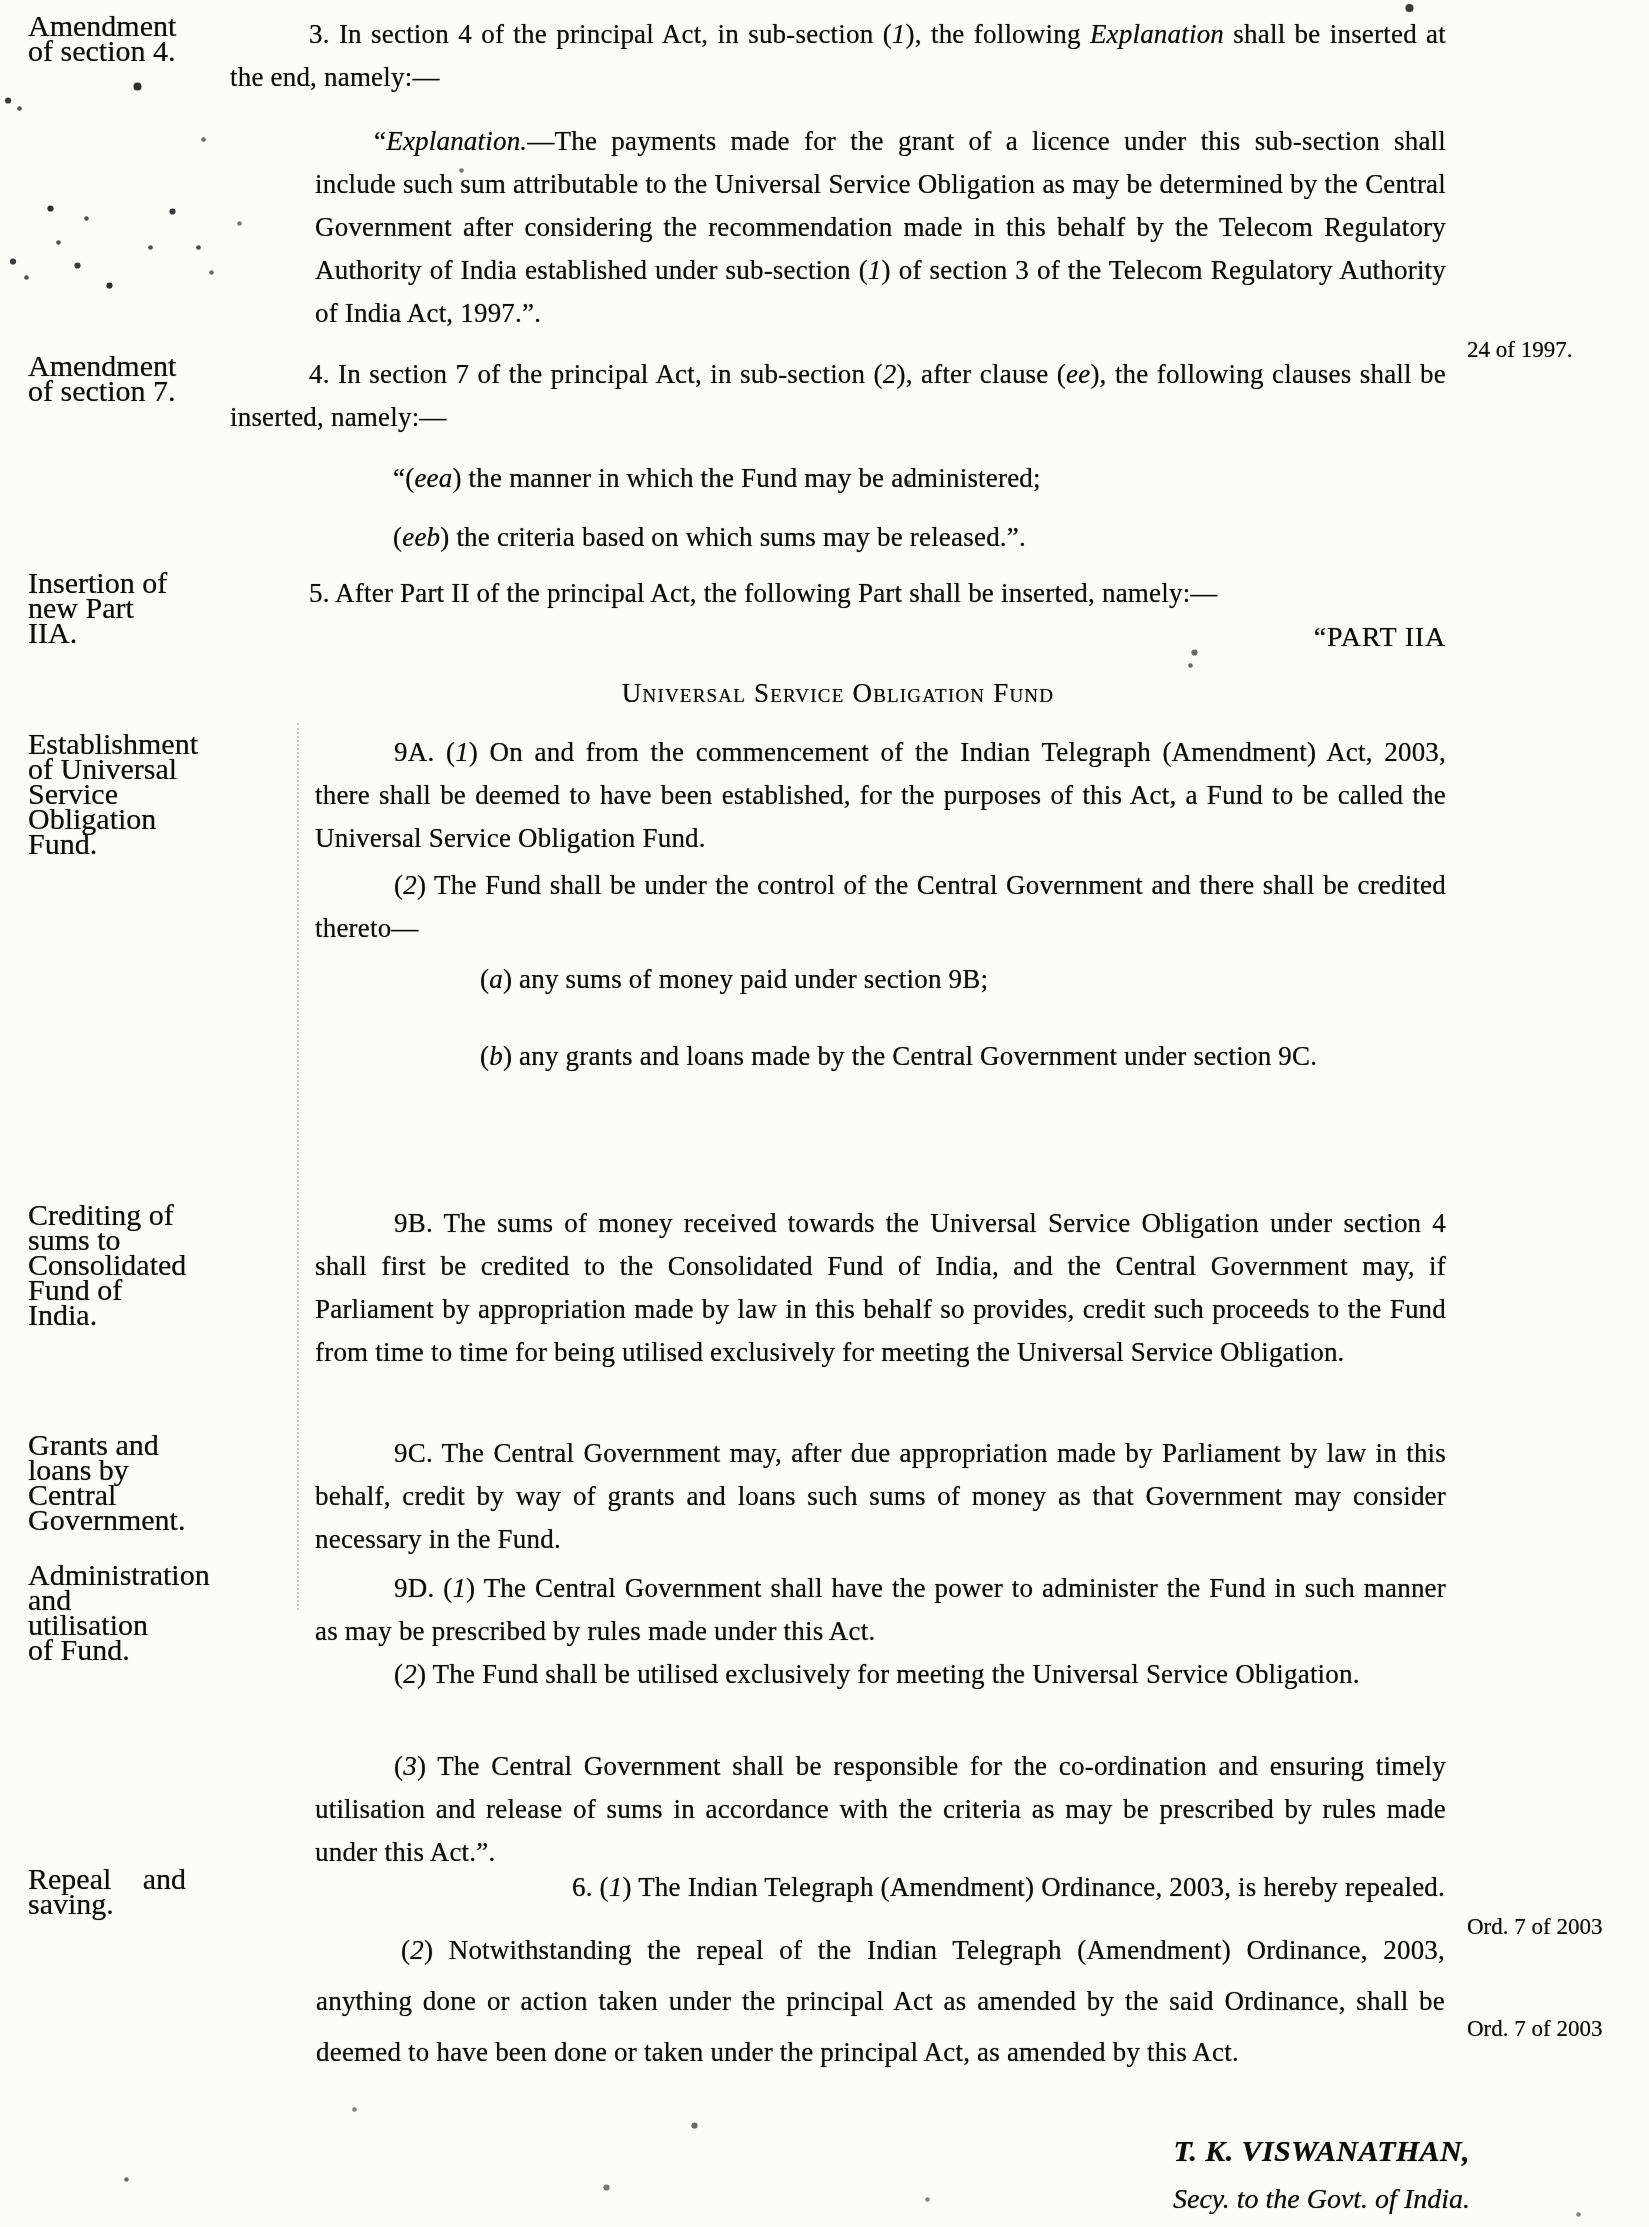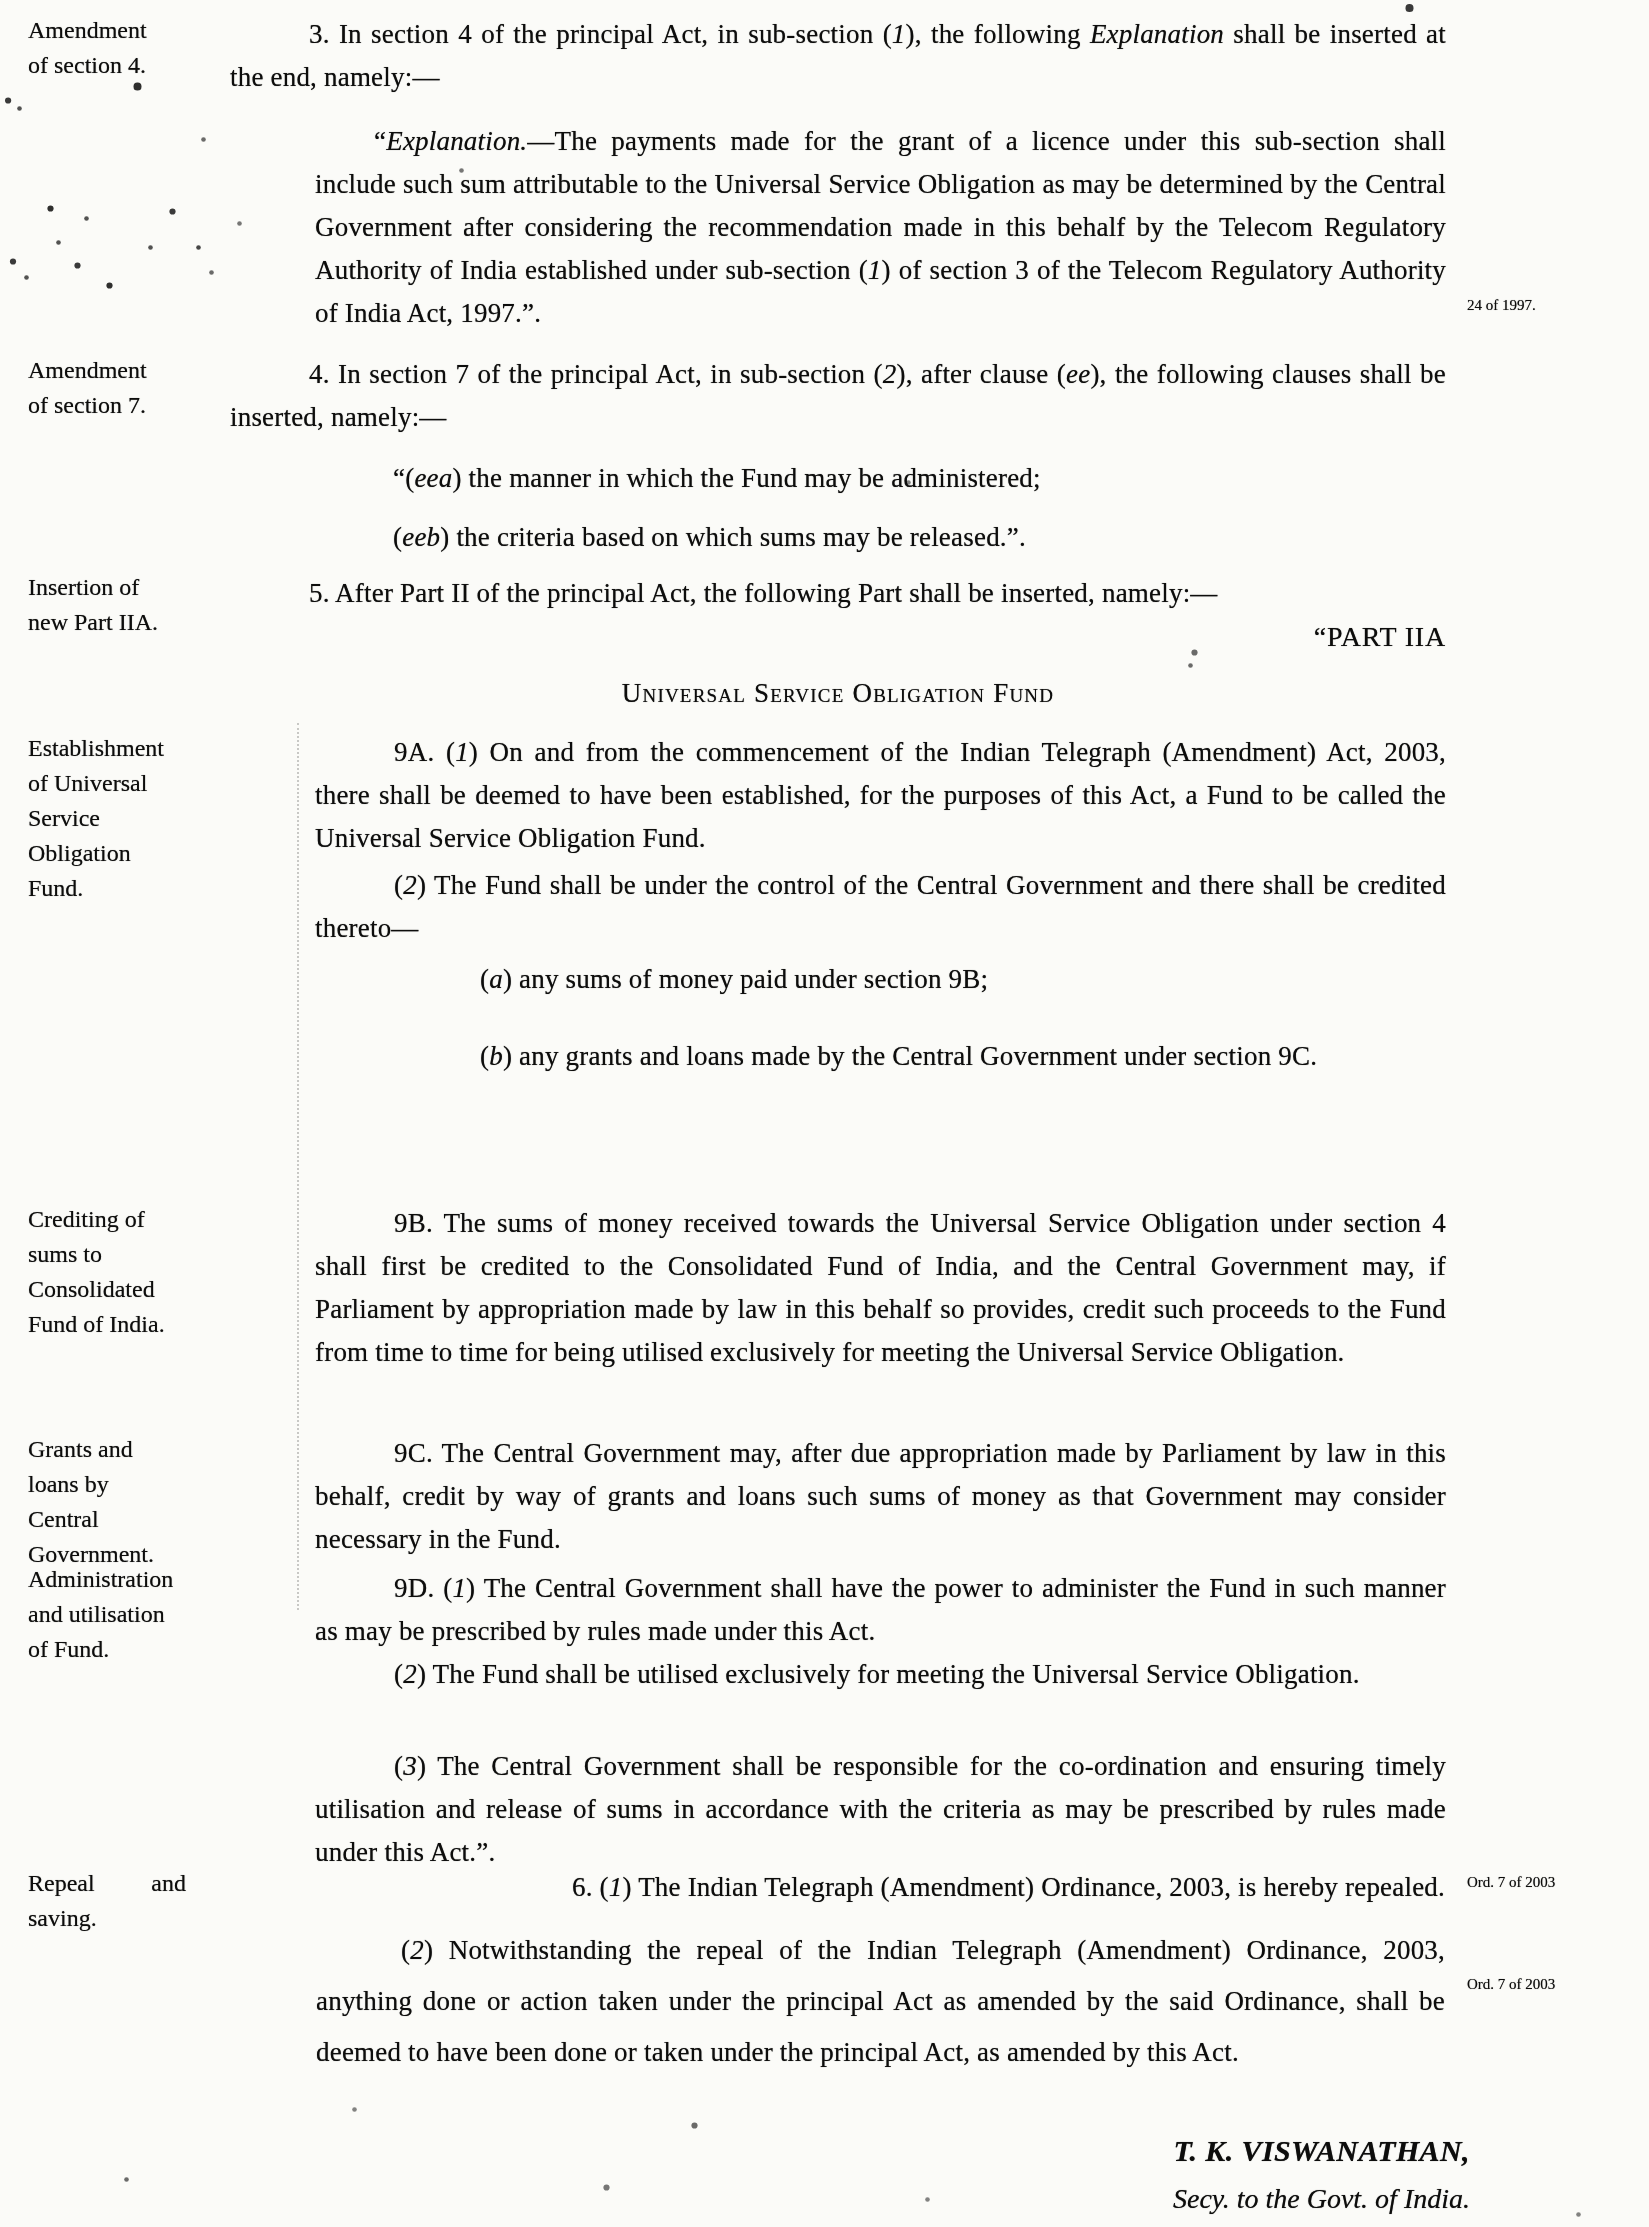--- a/index.html
+++ b/index.html
@@ -35,34 +35,34 @@
   #p-b{top:1015px;margin-top:20px;}
   #p-9a3{top:1109px;}
   #p-9b{top:1202px;}
   #p-9c{top:1432px;}
   #p-9d1{top:1567px;}
   #p-9d2{top:1653px;}
   #p-9d3{top:1745px;}
   #p-61{top:1866px;left:312px;width:1133px;text-align:right;}
   #p-62{top:1925px;left:316px;width:1129px;text-indent:85px;line-height:51px;}
   .note{
-    position:absolute;left:28px;width:158px;font-size:24px;line-height:35px;
+    position:absolute;left:28px;width:158px;font-size:30px;line-height:25px;
     white-space:pre-line;text-shadow:0 0.4px 0.8px rgba(12,12,12,.6);text-align:left;
   }
   #note-amend4{top:13px;}
   #note-amend7{top:353px;}
   #note-insert{top:570px;}
   #note-estab{top:731px;}
   #note-credit{top:1202px;}
   #note-grants{top:1432px;}
   #note-admin{top:1562px;}
   #note-repeal{top:1866px;text-align-last:justify;}
   .sideref{
-    position:absolute;left:1467px;width:179px;font-size:15px;line-height:33px;
-    text-shadow:0 0.4px 0.8px rgba(12,12,12,.6);white-space:nowrap;
+    position:absolute;left:1467px;width:179px;font-size:23px;line-height:33px;
+    text-shadow:0 0.4px 0.8px rgba(12,12,12,.6);white-space:nowrap;margin-top:44px;
   }
   #ref-1997{top:289px;}
   #ref-ord1{top:1866px;}
   #ref-ord2{top:1968px;}
   #sig-name{
     position:absolute;top:2134px;left:821px;width:649px;text-align:right;
     font-size:30px;font-weight:bold;letter-spacing:0.4px;
     text-shadow:0 0.4px 0.8px rgba(12,12,12,.7);
     font-style:italic;
   }

